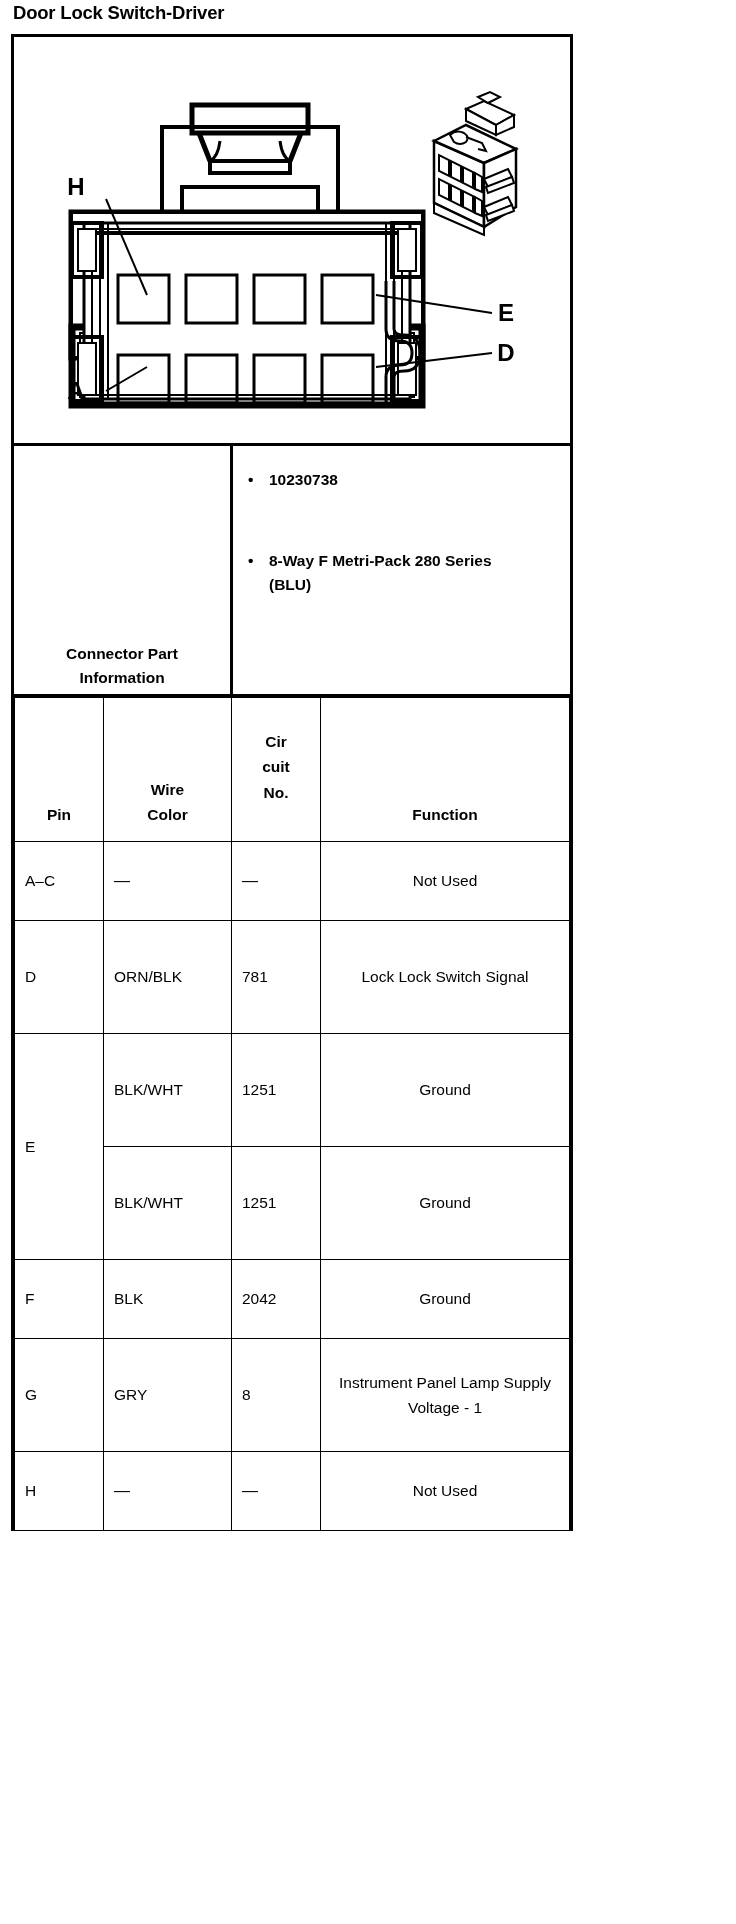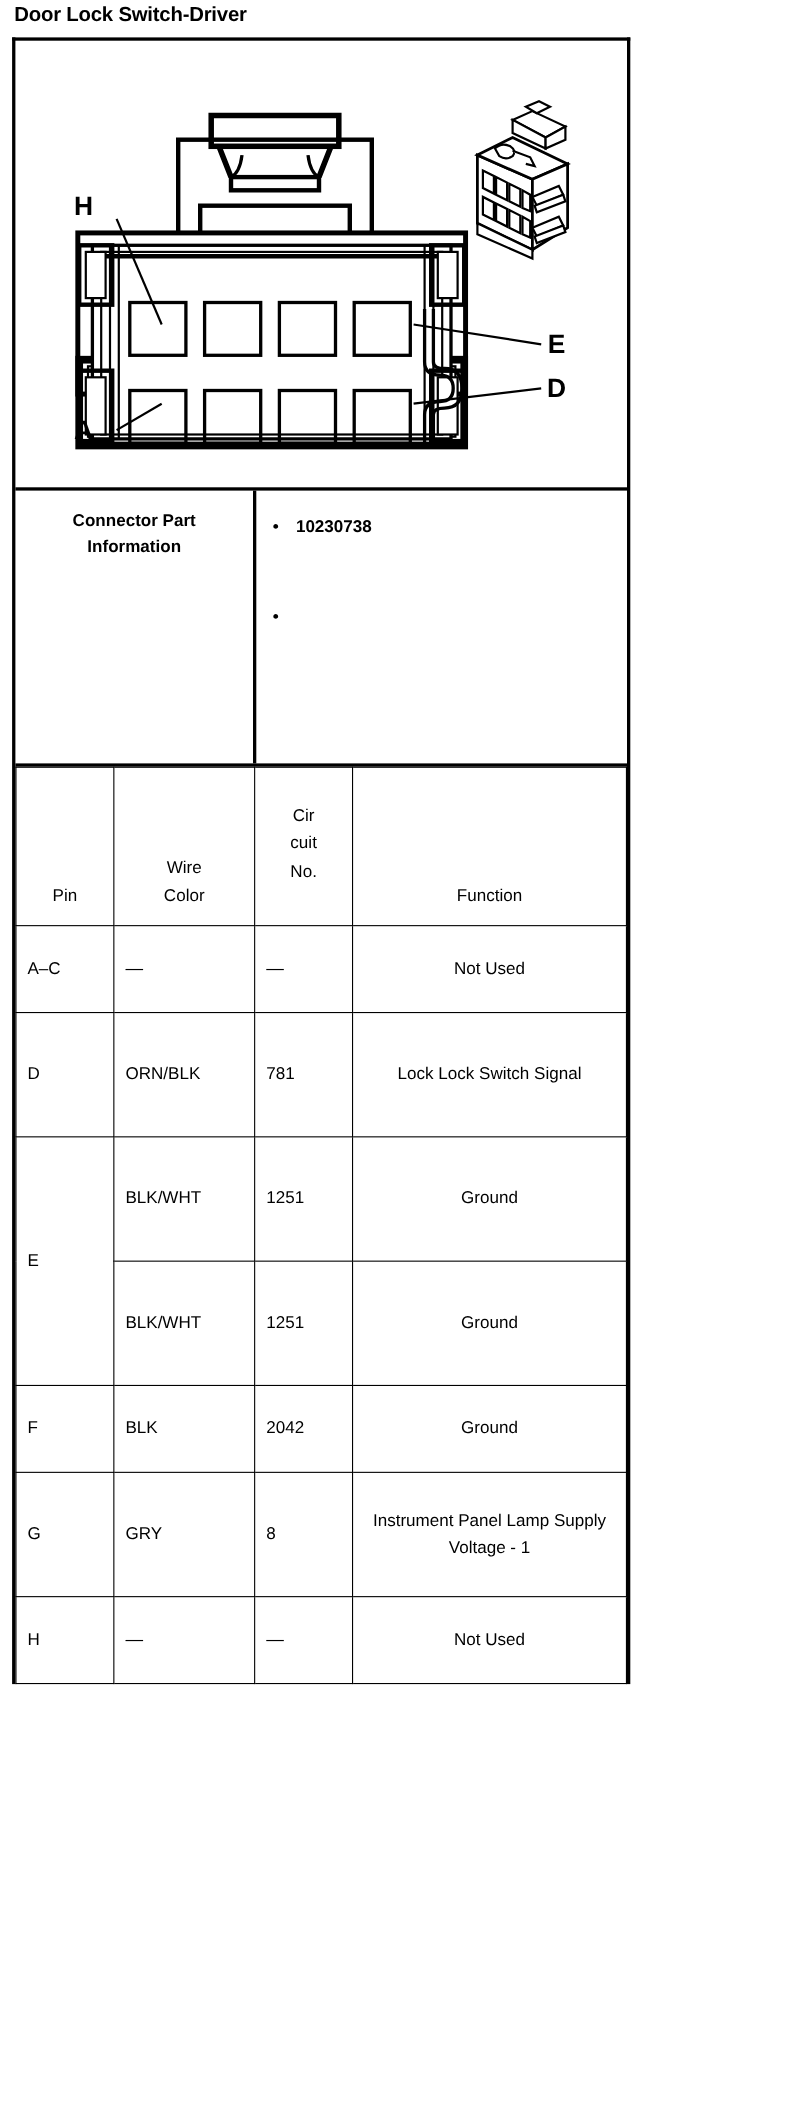--- a/index.html
+++ b/index.html
@@ -55,28 +55,28 @@
   .partinfo {
     display: flex;
     border-bottom: 3px solid #000;
     min-height: 248px;
   }
   .partinfo-label {
     width: 219px;
     flex: 0 0 219px;
     border-right: 3px solid #000;
     display: flex;
-    align-items: flex-start;
+    align-items: flex-end;
     justify-content: center;
     text-align: center;
     font-size: 15.5px;
     font-weight: bold;
     line-height: 1.55;
     box-sizing: border-box;
-    padding: 16px;
+    padding: 4px;
   }
   .partinfo-values {
     flex: 1 1 auto;
     display: flex;
     flex-direction: column;
     justify-content: flex-start;
     padding: 22px 0 10px 8px;
     box-sizing: border-box;
   }
   .bullet-line {
@@ -115,21 +115,21 @@
   table.pinout col.c-func    { width: auto; }
 
   table.pinout th,
   table.pinout td {
     border: 1.5px solid #000;
     padding: 9px 10px;
     vertical-align: middle;
     line-height: 1.62;
   }
   table.pinout th {
-    font-weight: normal;
+    font-weight: bold;
     text-align: center;
     height: 120px;
     vertical-align: bottom;
     padding-bottom: 14px;
   }
   table.pinout th.h-circuit { vertical-align: middle; }
   table.pinout tbody td { font-weight: normal; }
   td.cell-center { text-align: left; }
   td.cell-left   { text-align: center; }
   tr.data-row > td { height: 60px; }
@@ -269,20 +269,21 @@
           <div>Information</div>
         </div>
       </div>
       <div class="partinfo-values">
         <div class="bullet-line">
           <span class="bullet-dot">•</span>
           <span class="bullet-text">10230738</span>
         </div>
         <div class="bullet-line">
           <span class="bullet-dot">•</span>
+          <span class="bullet-text">8-Way F Metri-Pack 280 Series (BLU)</span>
         </div>
       </div>
     </div>
 
     <table class="pinout">
       <colgroup>
         <col class="c-pin">
           <col class="c-wire">
           <col class="c-circuit">
           <col class="c-func">

